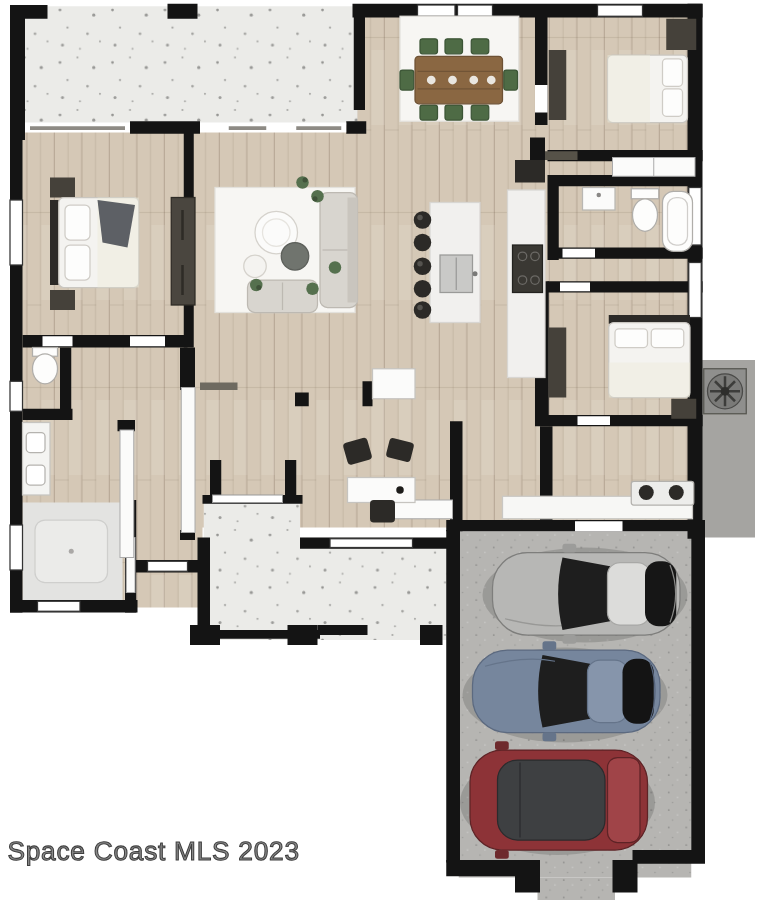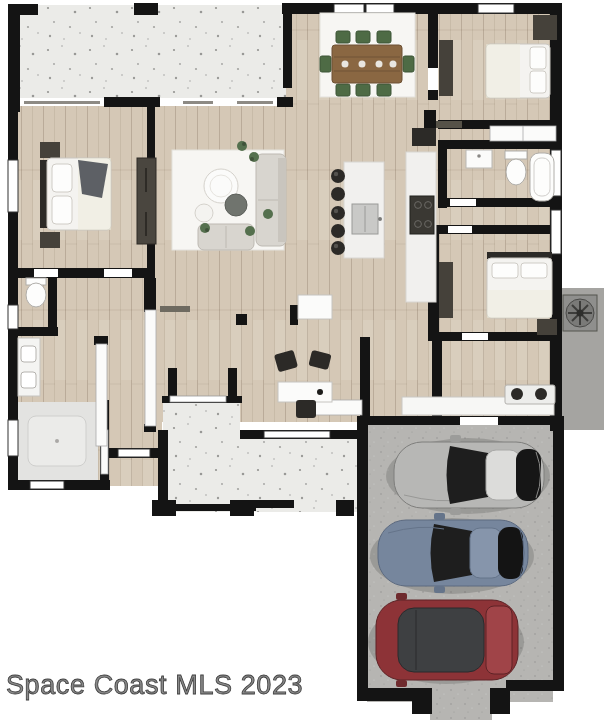--- a/index.html
+++ b/index.html
@@ -9,21 +9,21 @@
     --furn-black:#2c2a27; --plant-green:#55704e; --chair-green:#4e6b45;
     --table-wood:#8a6742; --linen:#f4f3f0; --throw-gray:#5d6065;
     --car-silver:#b7b7b5; --car-blue:#76869d; --car-red:#8d3337;
     --glass-dark:#1e1e1e; --watermark-fill:#8a8a8a; --watermark-stroke:#3f3f3f;
   }
   html,body{margin:0;padding:0;background:#fff;}
   #stage{position:relative;width:609px;height:720px;background:var(--bg);
          overflow:hidden;font-family:"Liberation Sans",sans-serif;}
   #plan-svg{position:absolute;left:0;top:0;}
   .watermark{
-    position:absolute;left:6px;top:670px;font-size:27px;letter-spacing:.6px;
+    position:absolute;left:6px;top:670px;font-size:21px;letter-spacing:.6px;
     color:var(--watermark-fill);-webkit-text-stroke:.85px var(--watermark-stroke);
     text-shadow:0 0 1px #ffffff;white-space:nowrap;
   }
 </style>
 </head>
 <body>
 
 <div id="stage">
 <svg id="plan-svg" width="609" height="720" viewBox="0 0 609 720" xmlns="http://www.w3.org/2000/svg">
   <defs>

